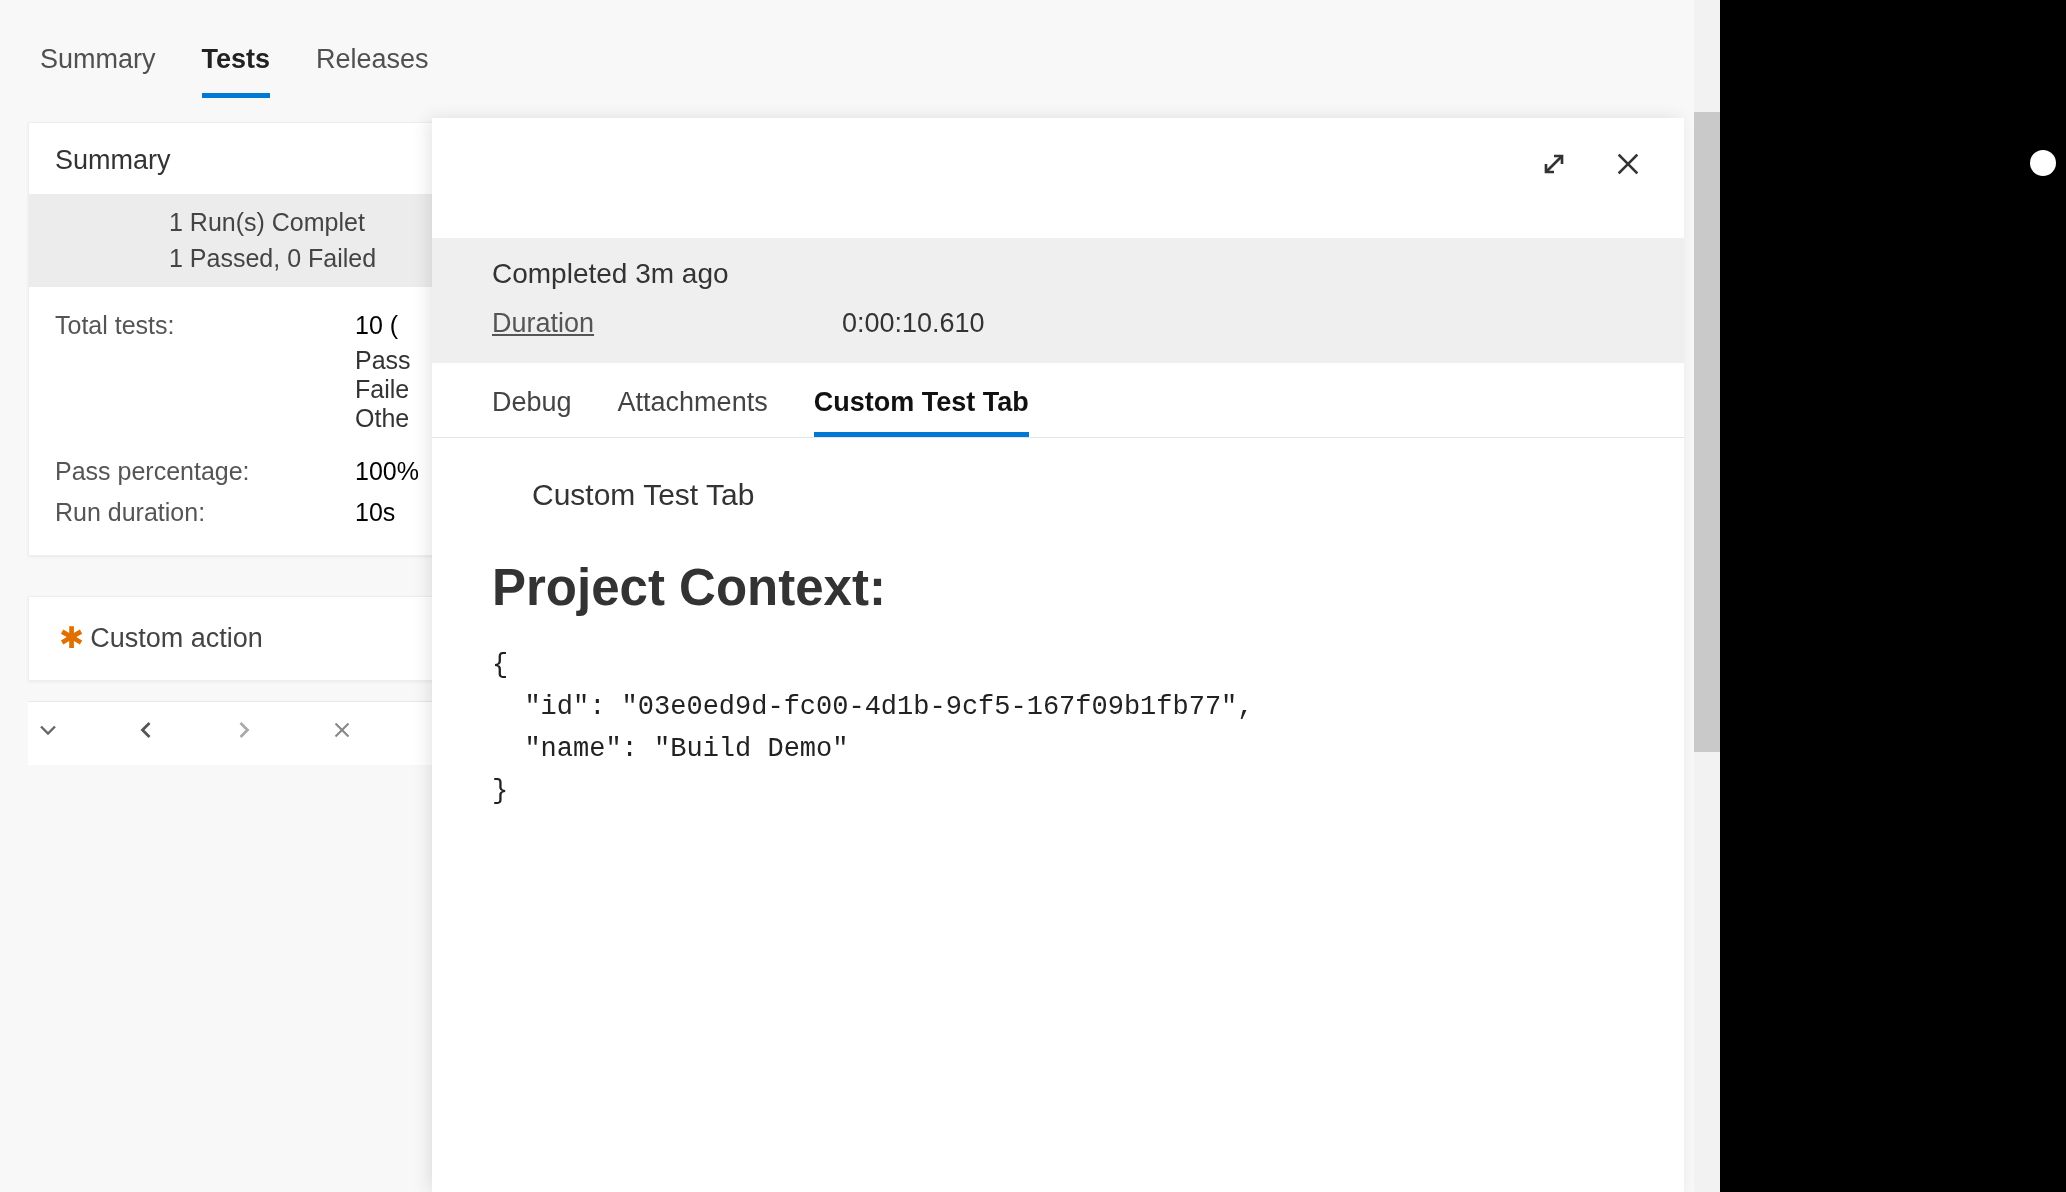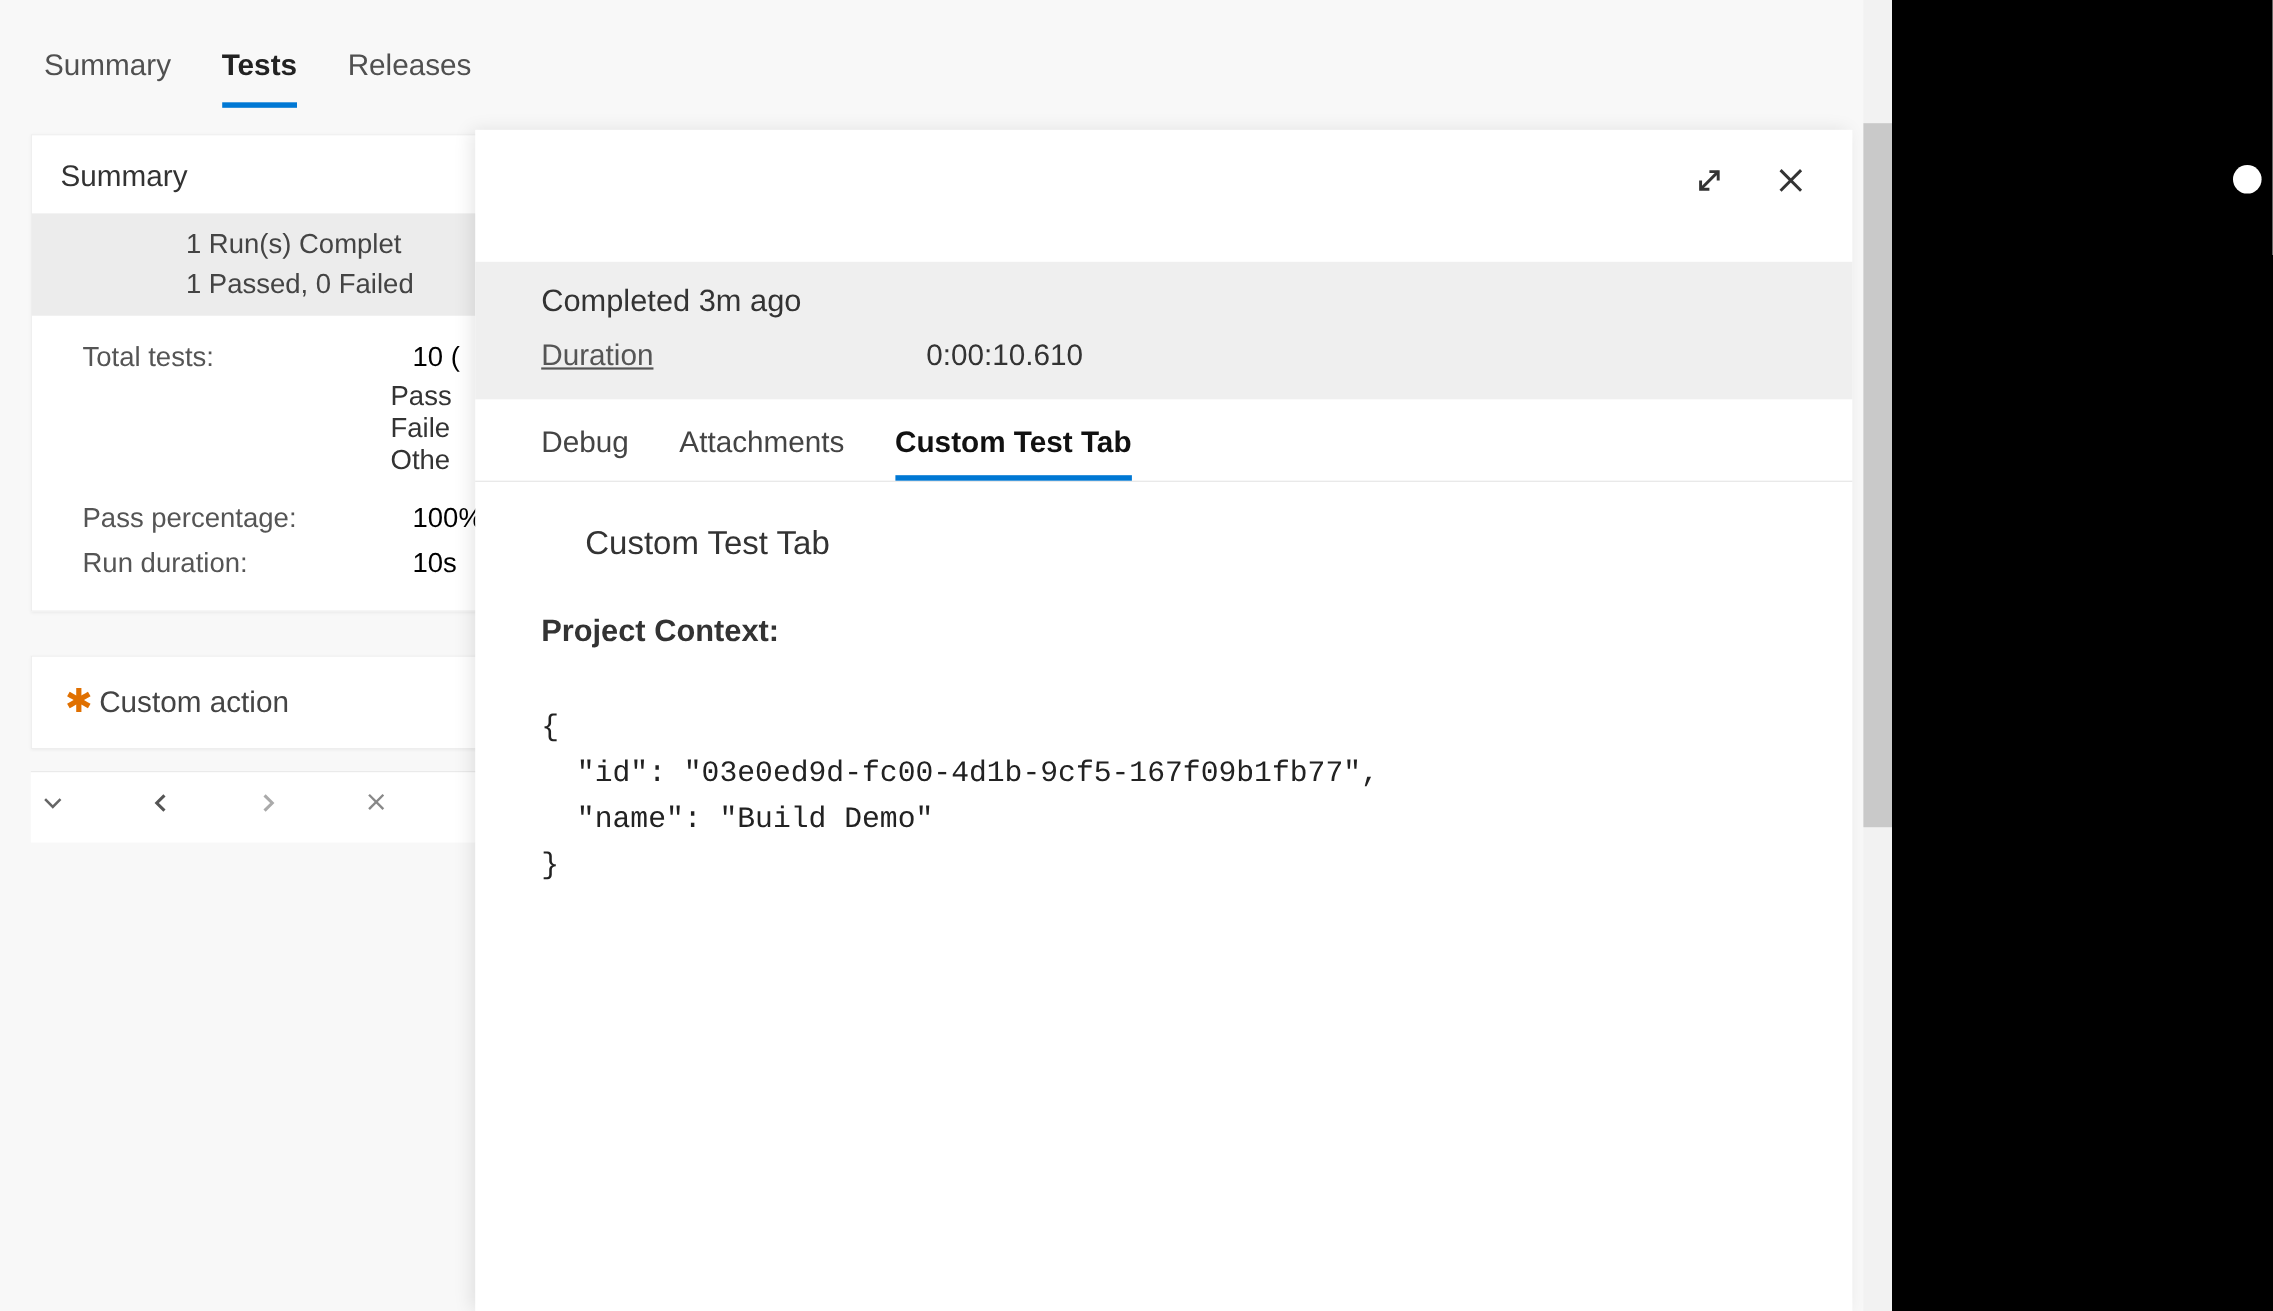--- a/index.html
+++ b/index.html
@@ -89,21 +89,20 @@
   }
   .summary-stats {
     padding: 18px 0 22px 26px;
     font-size: 25px;
     color: #555;
   }
   .stat-row {
     display: flex;
     align-items: flex-start;
     padding: 6px 0;
-    margin-left: 20px;
   }
   .stat-label { flex: 0 0 300px; }
   .stat-val   {
     flex: 1;
     white-space: nowrap;
     overflow: hidden;
     color: #000000;
   }
   .stat-sub   { padding-left: 300px; color: #333; white-space: nowrap; overflow: hidden; }
 
@@ -258,23 +257,23 @@
 
   .flyout-body {
     padding: 40px 60px;
   }
   .flyout-body .subhead {
     font-size: 30px;
     margin: 0 0 46px 40px;
     color: #333;
   }
   .flyout-body h3 {
-    font-size: 28px;
+    font-size: 51px;
     font-weight: 700;
-    margin-bottom: 52px;
+    margin-bottom: 28px;
   }
   pre.json {
     font-family: Consolas, "Courier New", monospace;
     font-size: 27px;
     line-height: 1.55;
     white-space: pre;
     color: #222;
   }
 </style>
 </head>

